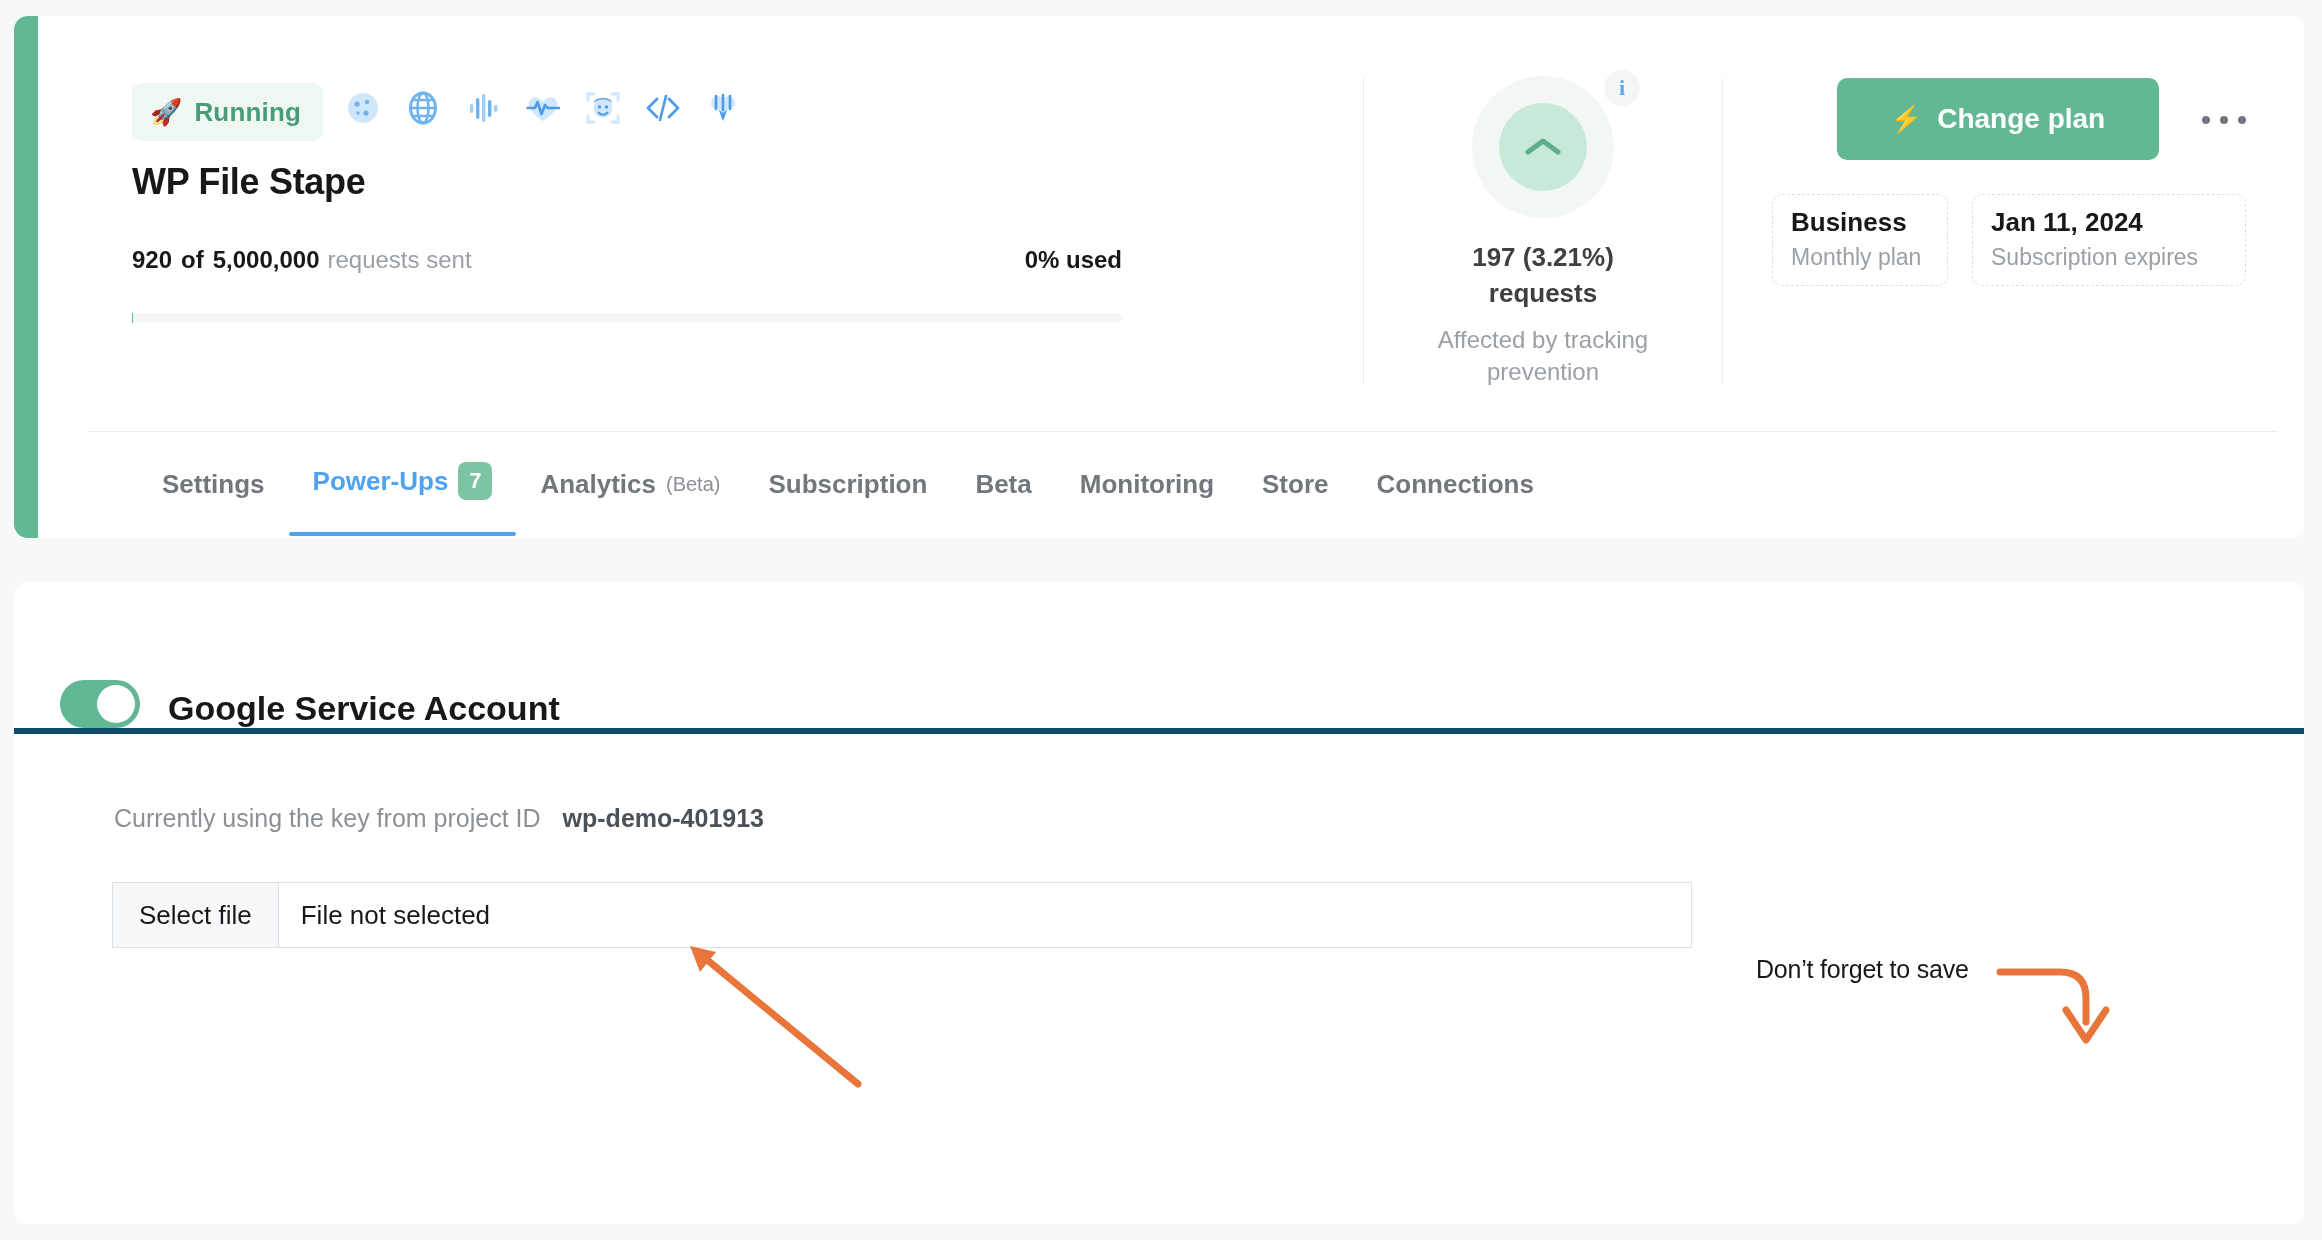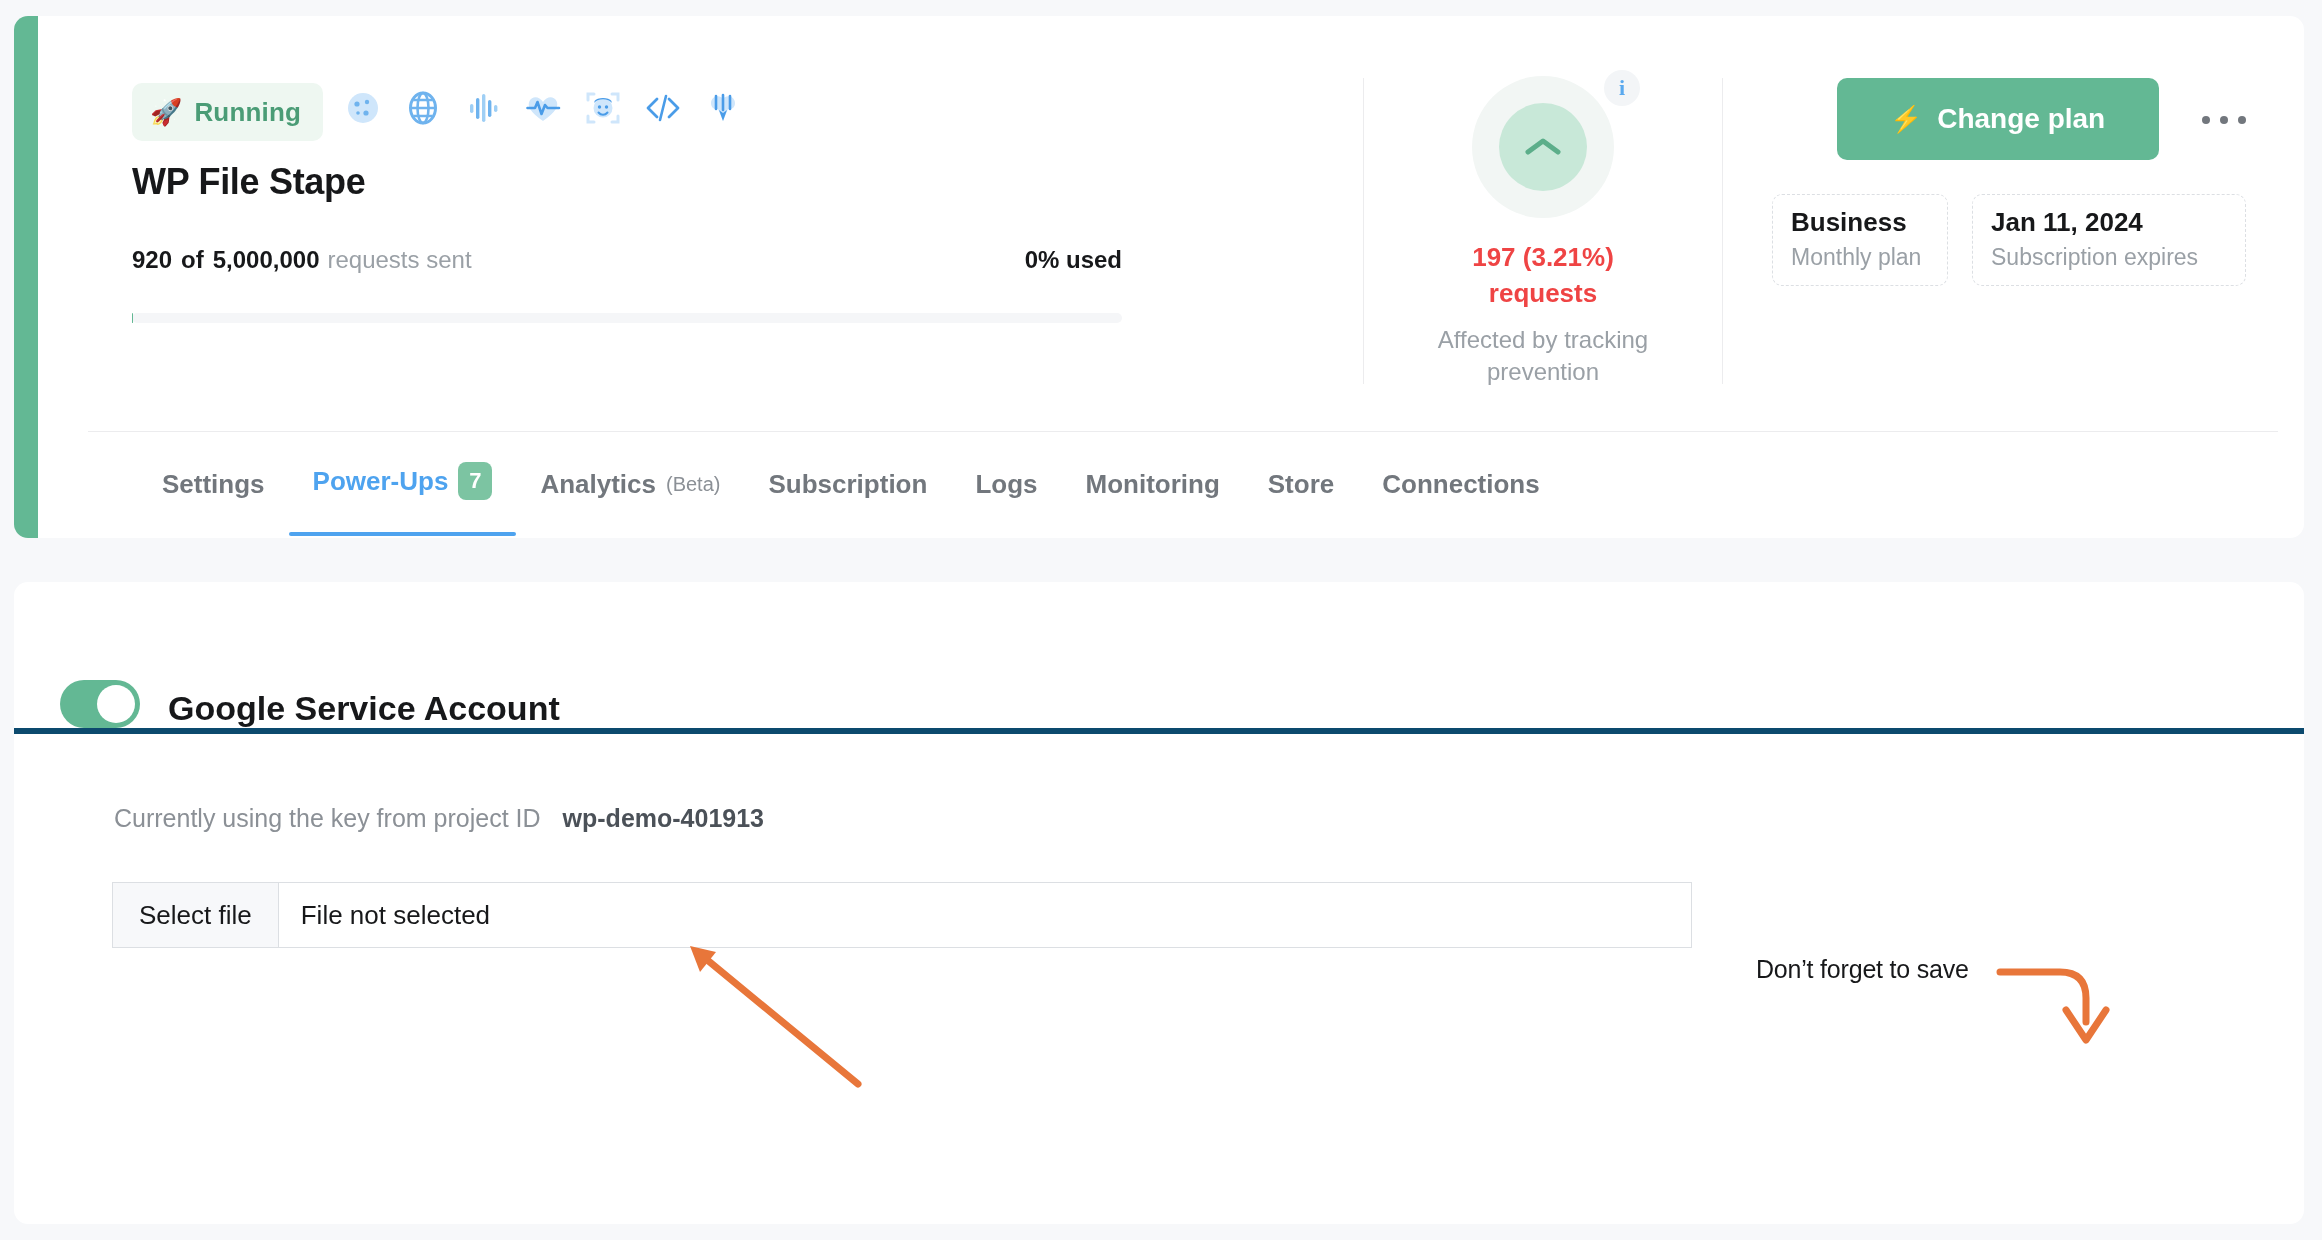--- a/index.html
+++ b/index.html
@@ -120,21 +120,21 @@
     position: absolute;
     right: -26px; top: -6px;
     width: 36px; height: 36px; border-radius: 50%;
     background: #f3f5f7;
     display: flex; align-items: center; justify-content: center;
     font-size: 22px; font-weight: 700; color: #5aa9ee;
     font-family: "Liberation Serif", serif;
   }
   #gauge-value {
     margin-top: 22px;
-    font-size: 26px; font-weight: 700; color: #ef4444;
+    font-size: 26px; font-weight: 700; color: #404040;
     line-height: 1.38;
   }
   #gauge-caption {
     margin-top: 12px;
     font-size: 24px; color: #9aa0a6; line-height: 1.35;
   }
 
   
   #change-plan-btn {
     position: absolute;
@@ -442,21 +442,21 @@
       <span class="count">7</span>
     </button>
     <button class="tab">
       <span>Analytics</span>
       <span class="beta">(Beta)</span>
     </button>
     <button class="tab">
       <span>Subscription</span>
     </button>
     <button class="tab">
-      <span>Logs</span>
+      <span>Beta</span>
     </button>
     <button class="tab">
       <span>Monitoring</span>
     </button>
     <button class="tab">
       <span>Store</span>
     </button>
     <button class="tab">
       <span>Connections</span>
     </button>

